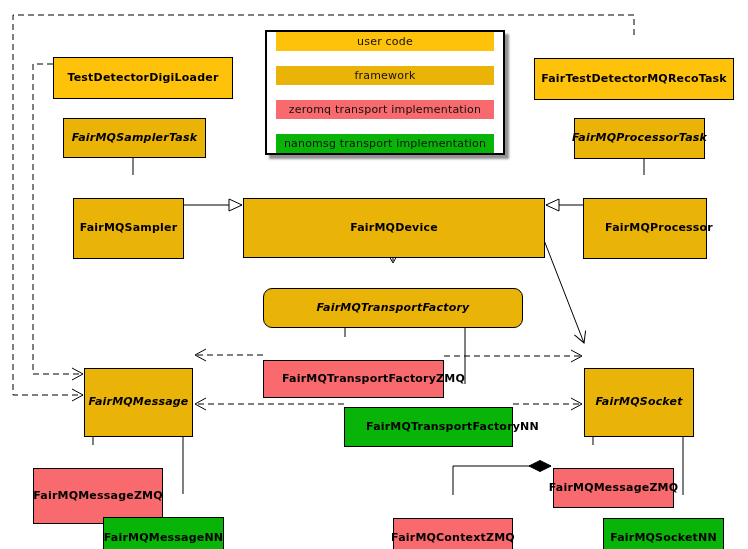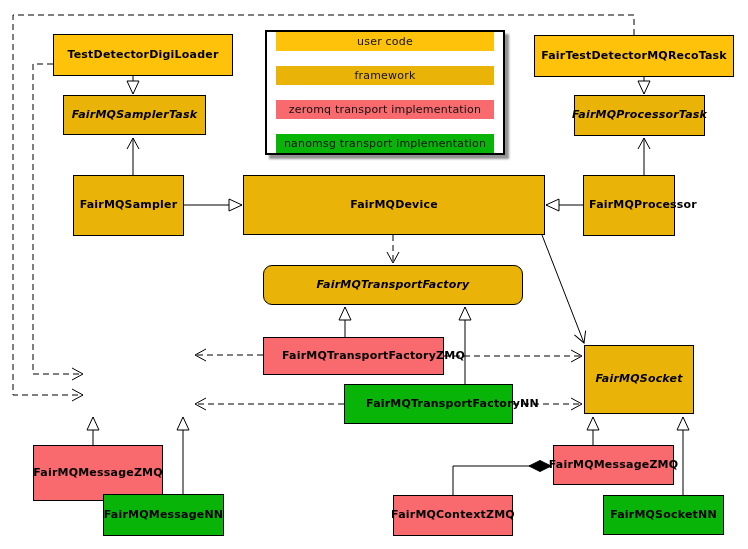--- a/index.html
+++ b/index.html
@@ -14,35 +14,36 @@
   .node{
     position:absolute;
     box-sizing:border-box;
     border:1px solid #000;
     display:flex;align-items:center;justify-content:center;
     text-align:center;
     font-size:11px;font-weight:bold;color:#000;
     letter-spacing:.2px;
     line-height:1.1;
     z-index:2;
+    margin-top:23px;
   }
   .abstract{font-style:italic;}
   .c-yellow{background:#ffc20a;}
   .c-blue{background:#eab308;}
   .c-red{background:#f96a6e;}
   .c-green{background:#09b409;}
 
   
   .n-digiloader{left:53px;top:34px;width:180px;height:42px;}
   .n-recotask{left:534px;top:35px;width:200px;height:42px;}
   .n-samplertask{left:63px;top:95px;width:143px;height:40px;}
   .n-processortask{left:574px;top:95px;width:131px;height:41px;}
   .n-sampler{left:73px;top:175px;width:111px;height:61px;}
   .n-device{left:243px;top:175px;width:302px;height:60px;}
-  .n-processor{left:583px;top:175px;width:92px;height:61px;padding-left:28px;}
+  .n-processor{left:583px;top:175px;width:124px;height:61px;padding-left:28px;}
   .n-transportfactory{left:263px;top:265px;width:260px;height:40px;border-radius:9px;}
   .n-factoryzmq{left:263px;top:337px;width:181px;height:38px;padding-left:40px;}
   .n-factorynn{left:344px;top:384px;width:169px;height:40px;padding-left:48px;}
   .n-message{left:84px;top:345px;width:109px;height:69px;}
   .n-socket{left:584px;top:345px;width:110px;height:69px;}
   .n-messagezmq{left:33px;top:445px;width:130px;height:56px;}
   .n-messagenn{left:103px;top:494px;width:121px;height:42px;}
   .n-socketzmq{left:553px;top:445px;width:121px;height:40px;}
   .n-socketnn{left:603px;top:495px;width:121px;height:40px;}
   .n-contextzmq{left:393px;top:495px;width:120px;height:41px;}
@@ -135,20 +136,23 @@
   </div>
   <div class="node c-blue abstract n-transportfactory">
     <span>FairMQTransportFactory</span>
   </div>
   <div class="node c-red n-factoryzmq">
     <span>FairMQTransportFactoryZMQ</span>
   </div>
   <div class="node c-green n-factorynn">
     <span>FairMQTransportFactoryNN</span>
   </div>
+  <div class="node c-blue abstract n-message">
+    <span>FairMQMessage</span>
+  </div>
   <div class="node c-blue abstract n-socket">
     <span>FairMQSocket</span>
   </div>
   <div class="node c-red n-messagezmq">
     <span>FairMQMessageZMQ</span>
   </div>
   <div class="node c-green n-messagenn">
     <span>FairMQMessageNN</span>
   </div>
   <div class="node c-red n-socketzmq">

